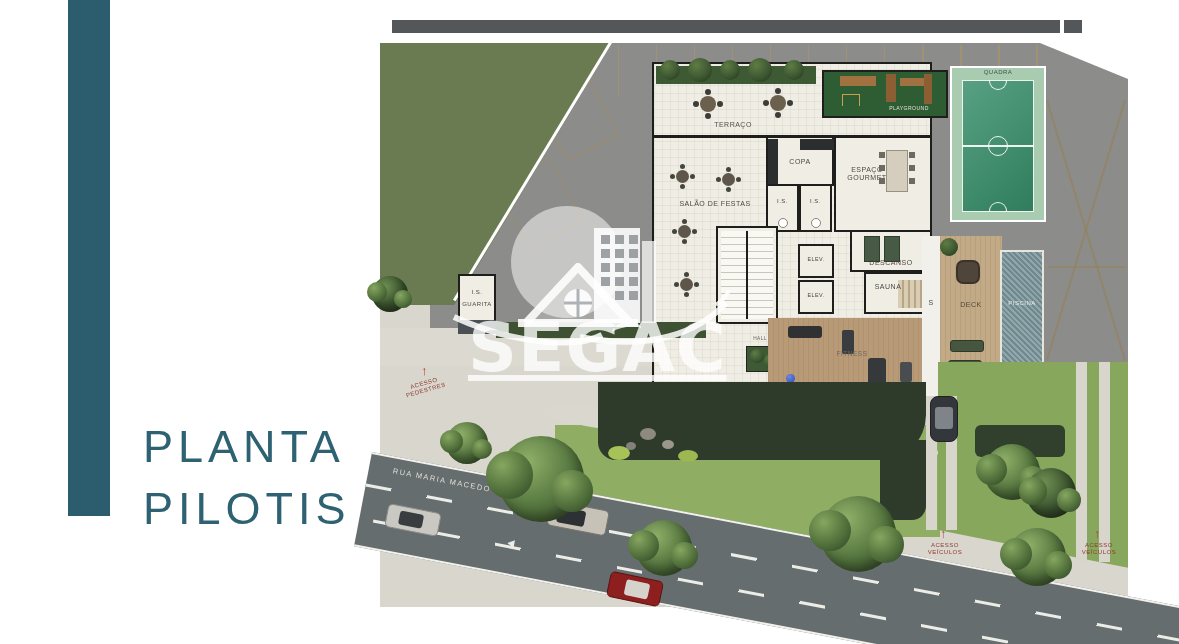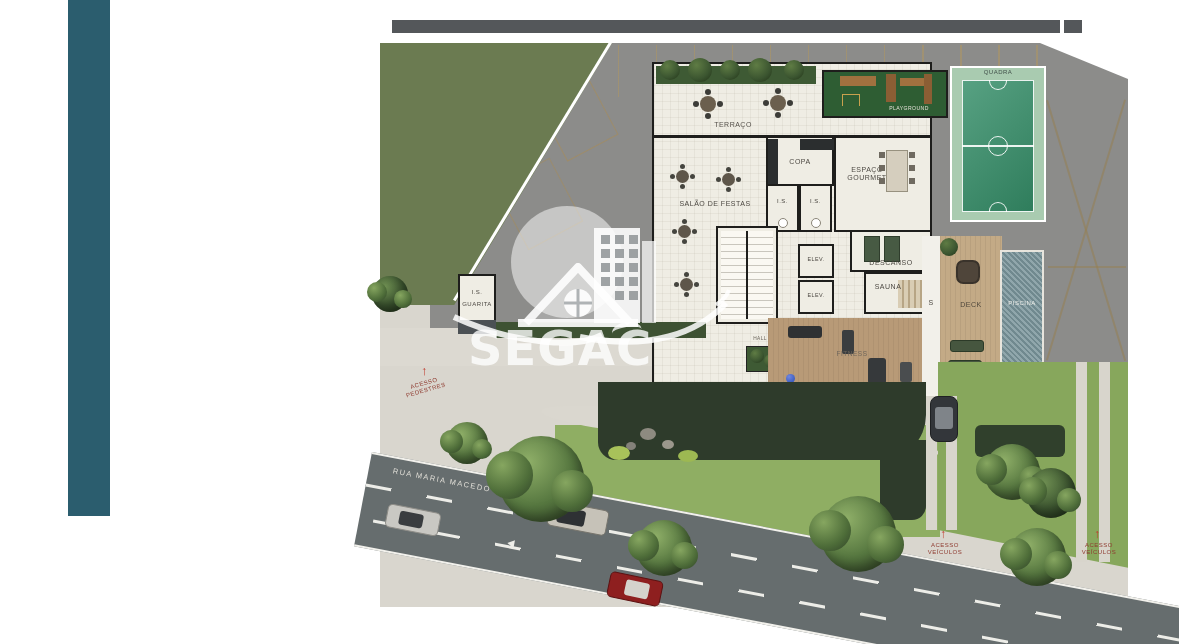--- a/index.html
+++ b/index.html
@@ -31,20 +31,24 @@
   .car .roof{position:absolute;border-radius:3px;}
   .lounger{position:absolute;width:34px;height:12px;border-radius:3px;background:#46563F;
         border:1px solid #2C3A28;box-sizing:border-box;}
 </style>
 </head>
 <body>
 
 <div id="canvas">
 
   <div class="abs" style="left:68px;top:0;width:42px;height:516px;background:#2B5D6E;"></div>
+  <div class="abs" style="left:143px;top:416px;color:#2E6273;font-size:45px;font-weight:300;letter-spacing:5px;line-height:62px;">
+    <div>PLANTA</div>
+    <div>PILOTIS</div>
+  </div>
 
   <div class="abs" style="left:392px;top:20px;width:668px;height:13px;background:#54575A;"></div>
   <div class="abs" style="left:1064px;top:20px;width:18px;height:13px;background:#54575A;"></div>
 
   <div class="abs" style="left:380px;top:255px;width:748px;height:352px;background:#D9D6CE;"></div>
 
   <div class="abs" style="left:430px;top:43px;width:698px;height:322px;background:#8C8C8A;
               clip-path:polygon(0 0,610px 0,698px 36px,698px 322px,0 322px);"></div>
   <div class="abs" style="left:618px;top:45px;width:420px;height:52px;
               background:repeating-linear-gradient(90deg, rgba(176,150,96,.55) 0 1.5px, transparent 1.5px 38px);"></div>
@@ -260,18 +264,18 @@
         <rect x="199" y="86" width="9" height="9"></rect>
     </g>
     <path d="M96 118 L148 62 L200 118" fill="rgba(255,255,255,0.25)" stroke="#FFFFFF" stroke-width="8" stroke-linejoin="round" opacity="0.9"></path>
     <path d="M88 118 L208 118" stroke="#FFFFFF" stroke-width="8" opacity="0.9"></path>
     <circle cx="148" cy="98" r="14" fill="#FFFFFF" opacity="0.9"></circle>
     <path d="M134 98 H162 M148 84 V112" stroke="#A7ACAE" stroke-width="3" opacity="0.9"></path>
     <path d="M24 112 C 90 142, 150 142, 172 130" fill="none" stroke="#FFFFFF" stroke-width="6" opacity="0.85"></path>
     <path d="M150 132 C 220 146, 268 128, 296 98" fill="none" stroke="#FFFFFF" stroke-width="6" opacity="0.85"></path>
     <path d="M286 100 C 292 96, 297 91, 299 85" fill="none" stroke="#FFFFFF" stroke-width="4" opacity="0.85"></path>
   </svg>
-  <div class="abs" style="left:468px;top:320px;z-index:60;font-size:48px;font-weight:bold;letter-spacing:1px;
-              color:rgba(255,255,255,0.78);font-family:'DejaVu Sans',sans-serif;">SEGAC</div>
+  <div class="abs" style="left:468px;top:308px;z-index:60;font-size:68px;font-weight:bold;letter-spacing:1px;
+              color:rgba(255,255,255,0.78);font-family:'DejaVu Sans',sans-serif;text-decoration:underline;">SEGAC</div>
   <div class="abs" style="left:612px;top:322px;z-index:60;width:30px;height:14px;border-top:5px solid rgba(255,255,255,0.78);
               border-radius:50%;transform:rotate(-8deg);"></div>
 
 </div>
 
 </body></html>

